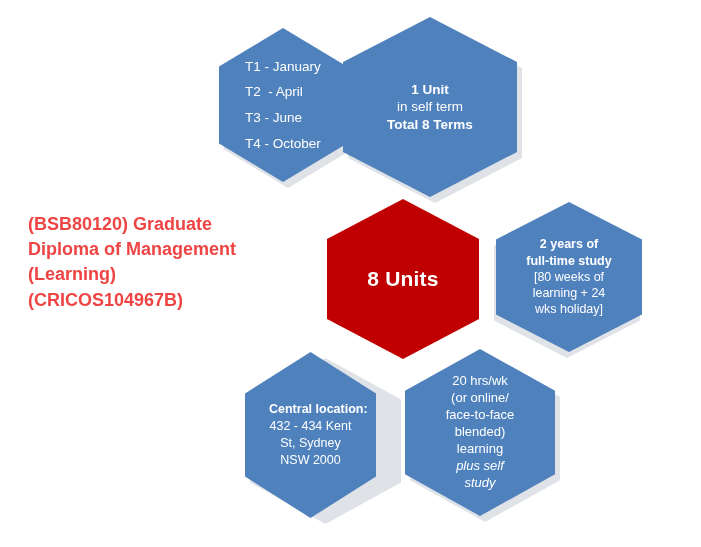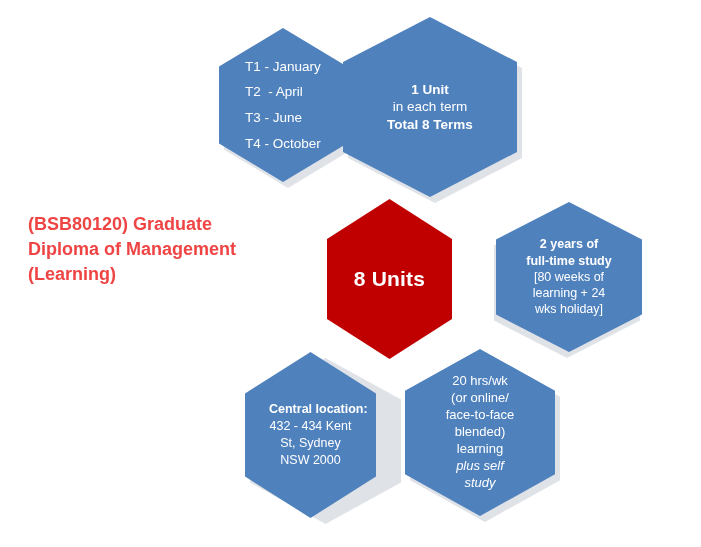--- a/index.html
+++ b/index.html
@@ -74,21 +74,21 @@
   #hex-unit {
     left: 343px; top: 17px;
     width: 174px; height: 180px;
     z-index: 3;
   }
   #hex-unit .hex-inner { font-size: 13.5px; }
 
   
   #hex-center {
     left: 327px; top: 199px;
-    width: 125px; height: 160px;
+    width: 152px; height: 160px;
     z-index: 5;
   }
   #hex-center .hex-inner {
     font-size: 21px;
     font-weight: bold;
     letter-spacing: 0.2px;
   }
 
   
   #hex-duration {
@@ -153,21 +153,21 @@
       <span class="line">T1 - January</span>
       <span class="line">T2  - April</span>
       <span class="line">T3 - June</span>
       <span class="line">T4 - October</span>
     </div>
   </div>
 
   <div id="hex-unit" class="hex hex-blue">
     <div class="hex-inner">
       <span class="line bold">1 Unit</span>
-      <span class="line">in each term</span>
+      <span class="line">in self term</span>
       <span class="gap"></span>
       <span class="line bold">Total 8 Terms</span>
     </div>
   </div>
 
   <div id="hex-center" class="hex hex-red">
     <div class="hex-inner">
       <span class="line">8 Units</span>
     </div>
   </div>
@@ -204,15 +204,16 @@
       <span class="gap"></span>
       <span class="line italic">plus self</span>
       <span class="line italic">study</span>
     </div>
   </div>
 
   <div id="course-title">
     <span class="line">(BSB80120) Graduate</span>
     <span class="line">Diploma of Management</span>
     <span class="line">(Learning)</span>
+    <span class="line">(CRICOS104967B)</span>
   </div>
 
 </div>
 
 </body></html>

